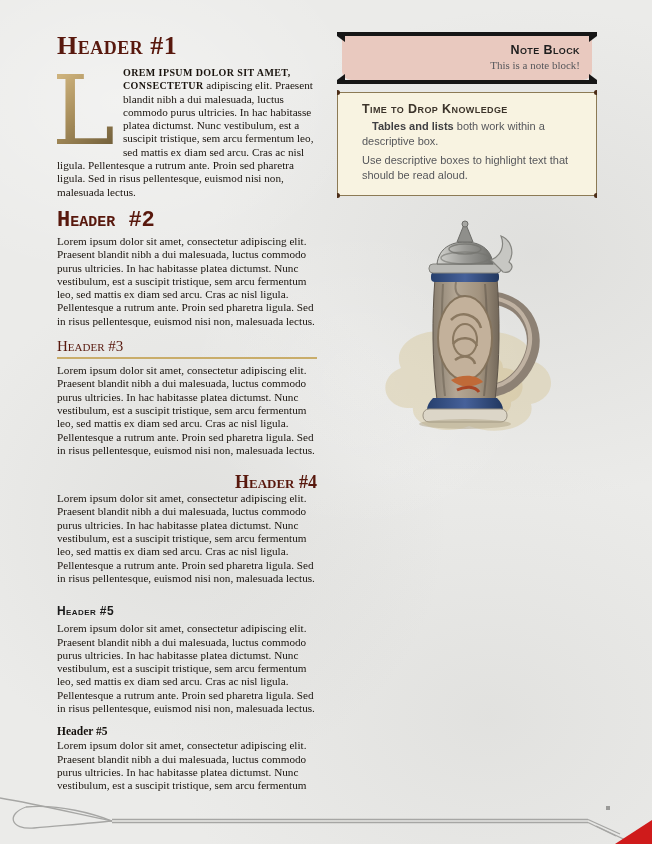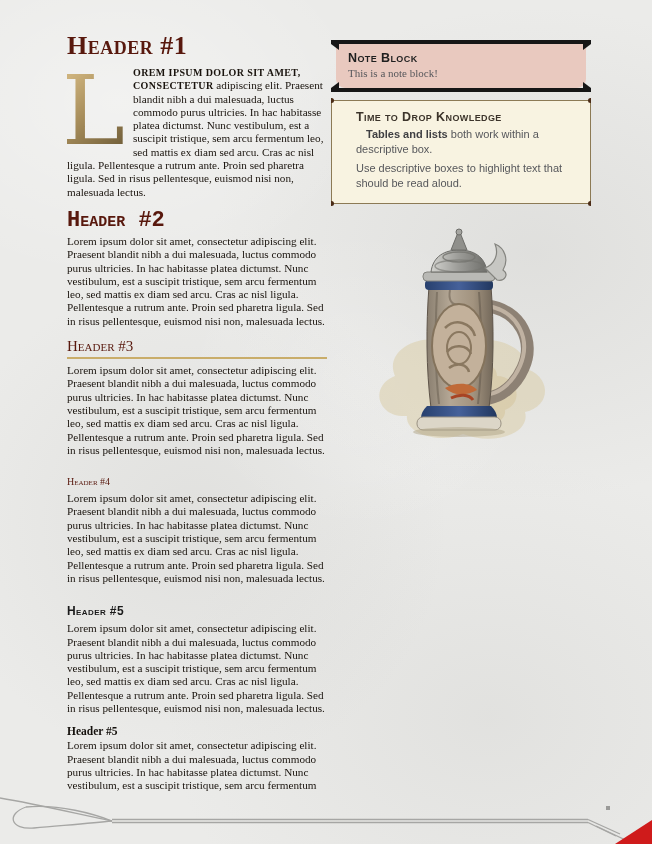--- a/index.html
+++ b/index.html
@@ -13,62 +13,62 @@
     position:relative; width:652px; height:844px; overflow:hidden;
     background:
       radial-gradient(ellipse 420px 300px at 18% 12%, rgba(255,255,255,.35), rgba(255,255,255,0) 60%),
       radial-gradient(ellipse 500px 380px at 82% 30%, rgba(176,176,172,.20), rgba(176,176,172,0) 65%),
       radial-gradient(ellipse 420px 420px at 30% 62%, rgba(170,170,166,.16), rgba(170,170,166,0) 60%),
       radial-gradient(ellipse 520px 420px at 75% 85%, rgba(182,182,178,.18), rgba(182,182,178,0) 62%),
       radial-gradient(ellipse 300px 260px at 55% 45%, rgba(255,255,255,.22), rgba(255,255,255,0) 60%),
       #ebebe9;
   }
   .columns{
-    position:absolute; top:32px; left:67px; width:540px; height:762px;
-    display:flex; gap:4px; overflow:hidden;
+    position:absolute; top:32px; left:57px; width:540px; height:762px;
+    display:flex; gap:20px; overflow:hidden;
   }
   .col{ width:260px; overflow:hidden; }
   p.body-text{ font-size:11.2px; line-height:13.3px; margin:0; }
   h1.hb{
     font-size:26px; line-height:28px; font-variant:small-caps; font-weight:700;
     color:#58180D; letter-spacing:.5px; margin:0 0 6px 0;
   }
   h2.hb{
     font-size:22px; line-height:23px; font-variant:small-caps; font-weight:700;
     color:#58180D; margin:10px 0 3px 0;font-family:Liberation Mono, monospace;
   }
   h3.hb{
     font-size:15px; line-height:16px; font-variant:small-caps; font-weight:400;
     color:#58180D; margin:10px 0 5px 0; padding-bottom:3px;
     border-bottom:2px solid #c9ad6a;
   }
   h4.hb{
-    font-size:10px; line-height:14px; font-variant:small-caps; font-weight:400;
-    color:#58180D; margin:18px 0 3px 0;
+    font-size:18px; line-height:14px; font-variant:small-caps; font-weight:700;
+    color:#58180D; margin:18px 0 3px 0;text-align:right;
   }
   h5.hb{
     font-family:"Liberation Sans", sans-serif;
     font-size:12px; line-height:13px; font-variant:small-caps; font-weight:700;
     color:#1a1a1a; letter-spacing:.4px; margin:20px 0 4px 0;
   }
   h6.hb{
     font-size:11.5px; line-height:13px; font-weight:700; color:#14100c; margin:10px 0 1px 0;
   }
   
   .dropcap{
     float:left; width:64px; height:86px; margin:4px 8px 0 -6px;
     font-family:"DejaVu Serif", serif;
     font-size:96px; line-height:82px; text-align:center;
     background:linear-gradient(140deg,#cdb27c 10%,#a98f5c 45%,#6e5c38 95%);
     -webkit-background-clip:text; background-clip:text;
     color:transparent;
   }
   .lead-caps{ font-size:10px; letter-spacing:.4px; text-transform:uppercase; font-weight:700; }
   
-  .note{ margin-top:8px; position:relative; }
+  .note{ margin-top:0; position:relative;text-align:right; }
   .note-bar{ height:4px; background:#161616; position:relative; }
   .note-bar.top::before, .note-bar.top::after,
   .note-bar.bot::before, .note-bar.bot::after{
     content:""; position:absolute; width:0; height:0;
   }
   .note-bar.top::before{ left:0; top:4px; border-top:6px solid #161616; border-left:8px solid transparent; }
   .note-bar.top::after{ right:0; top:4px; border-top:6px solid #161616; border-right:8px solid transparent; }
   .note-bar.bot::before{ left:0; bottom:4px; border-bottom:6px solid #161616; border-left:8px solid transparent; }
   .note-bar.bot::after{ right:0; bottom:4px; border-bottom:6px solid #161616; border-right:8px solid transparent; }
   .note-body{

